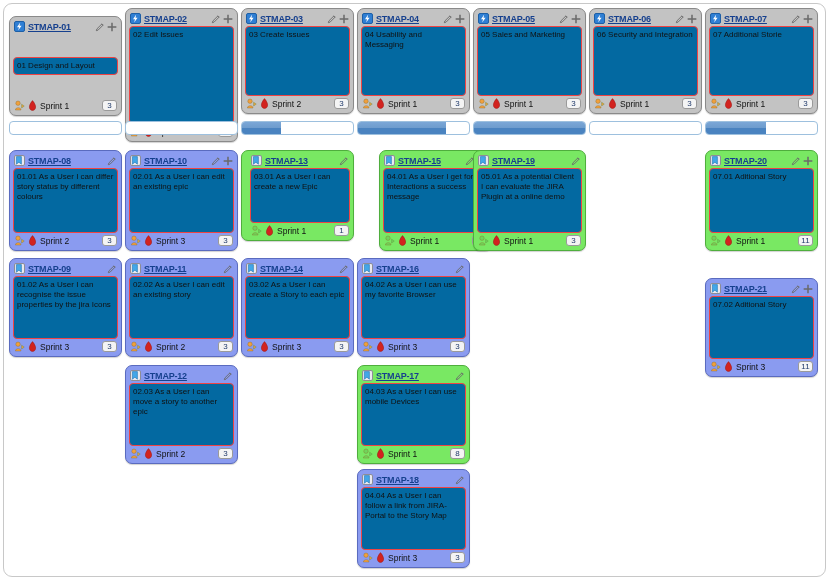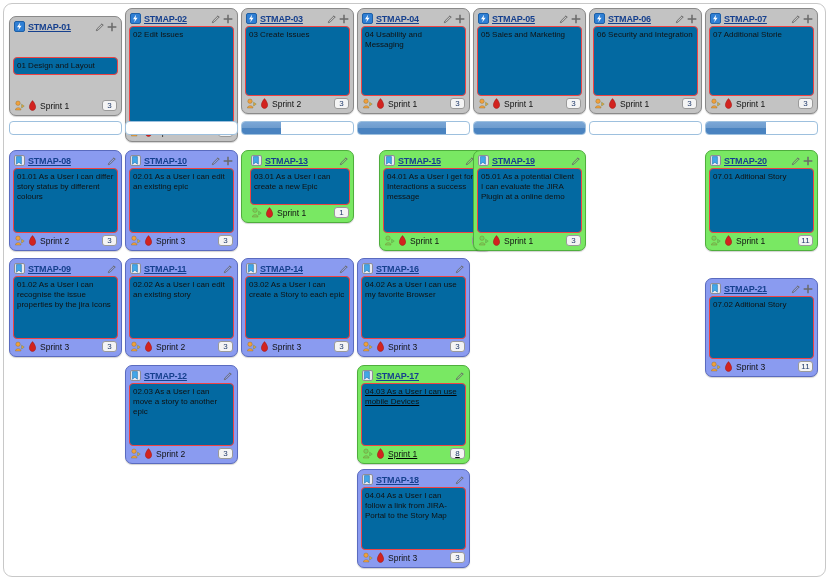--- a/index.html
+++ b/index.html
@@ -610,21 +610,21 @@
           </span>
           <span class="ico">
             <svg width="9" height="11" viewBox="0 0 9 11">
               <path d="M4.5 0.6 C2.4 3.2 1.4 5.2 1.4 7.0 C1.4 9.2 2.8 10.4 4.5 10.4 C6.2 10.4 7.6 9.2 7.6 7.0 C7.6 5.2 6.6 3.2 4.5 0.6 Z" fill="#d2231f" stroke="#9d1613" stroke-width="0.5"></path>
             </svg>
           </span>
           <span class="sprint-label">Sprint 2</span>
           <span class="pts">3</span>
         </div>
       </div>
-      <div class="card green" style="left: 241px; top: 150px; height: 73px; padding-left: 8px;">
+      <div class="card green" style="left: 241px; top: 150px; height: 91px; padding-left: 8px;">
         <div class="card-head">
           <span class="ico">
             <svg width="11" height="11" viewBox="0 0 11 11">
               <rect x="0.5" y="0.5" width="10" height="10" rx="1.5" fill="#e9e9ef" stroke="#8d8d96"></rect>
               <path d="M2.4 1.6 h5.0 v7.6 l-2.5 -2.0 l-2.5 2.0 Z" fill="#43a7e8" stroke="#1f74b3" stroke-width="0.6"></path>
             </svg>
           </span>
           <span class="card-key">STMAP-13</span>
           <span class="head-actions">
             <span class="ico">
@@ -759,21 +759,21 @@
           </span>
           <span class="ico">
             <svg width="9" height="11" viewBox="0 0 9 11">
               <path d="M4.5 0.6 C2.4 3.2 1.4 5.2 1.4 7.0 C1.4 9.2 2.8 10.4 4.5 10.4 C6.2 10.4 7.6 9.2 7.6 7.0 C7.6 5.2 6.6 3.2 4.5 0.6 Z" fill="#d2231f" stroke="#9d1613" stroke-width="0.5"></path>
             </svg>
           </span>
           <span class="sprint-label">Sprint 3</span>
           <span class="pts">3</span>
         </div>
       </div>
-      <div class="card green" style="left: 357px; top: 365px; height: 99px; text-decoration: underline;">
+      <div class="card green" style="left: 357px; top: 365px; height: 99px;">
         <div class="card-head">
           <span class="ico">
             <svg width="11" height="11" viewBox="0 0 11 11">
               <rect x="0.5" y="0.5" width="10" height="10" rx="1.5" fill="#e9e9ef" stroke="#8d8d96"></rect>
               <path d="M2.4 1.6 h5.0 v7.6 l-2.5 -2.0 l-2.5 2.0 Z" fill="#43a7e8" stroke="#1f74b3" stroke-width="0.6"></path>
             </svg>
           </span>
           <span class="card-key">STMAP-17</span>
           <span class="head-actions">
             <span class="ico">

